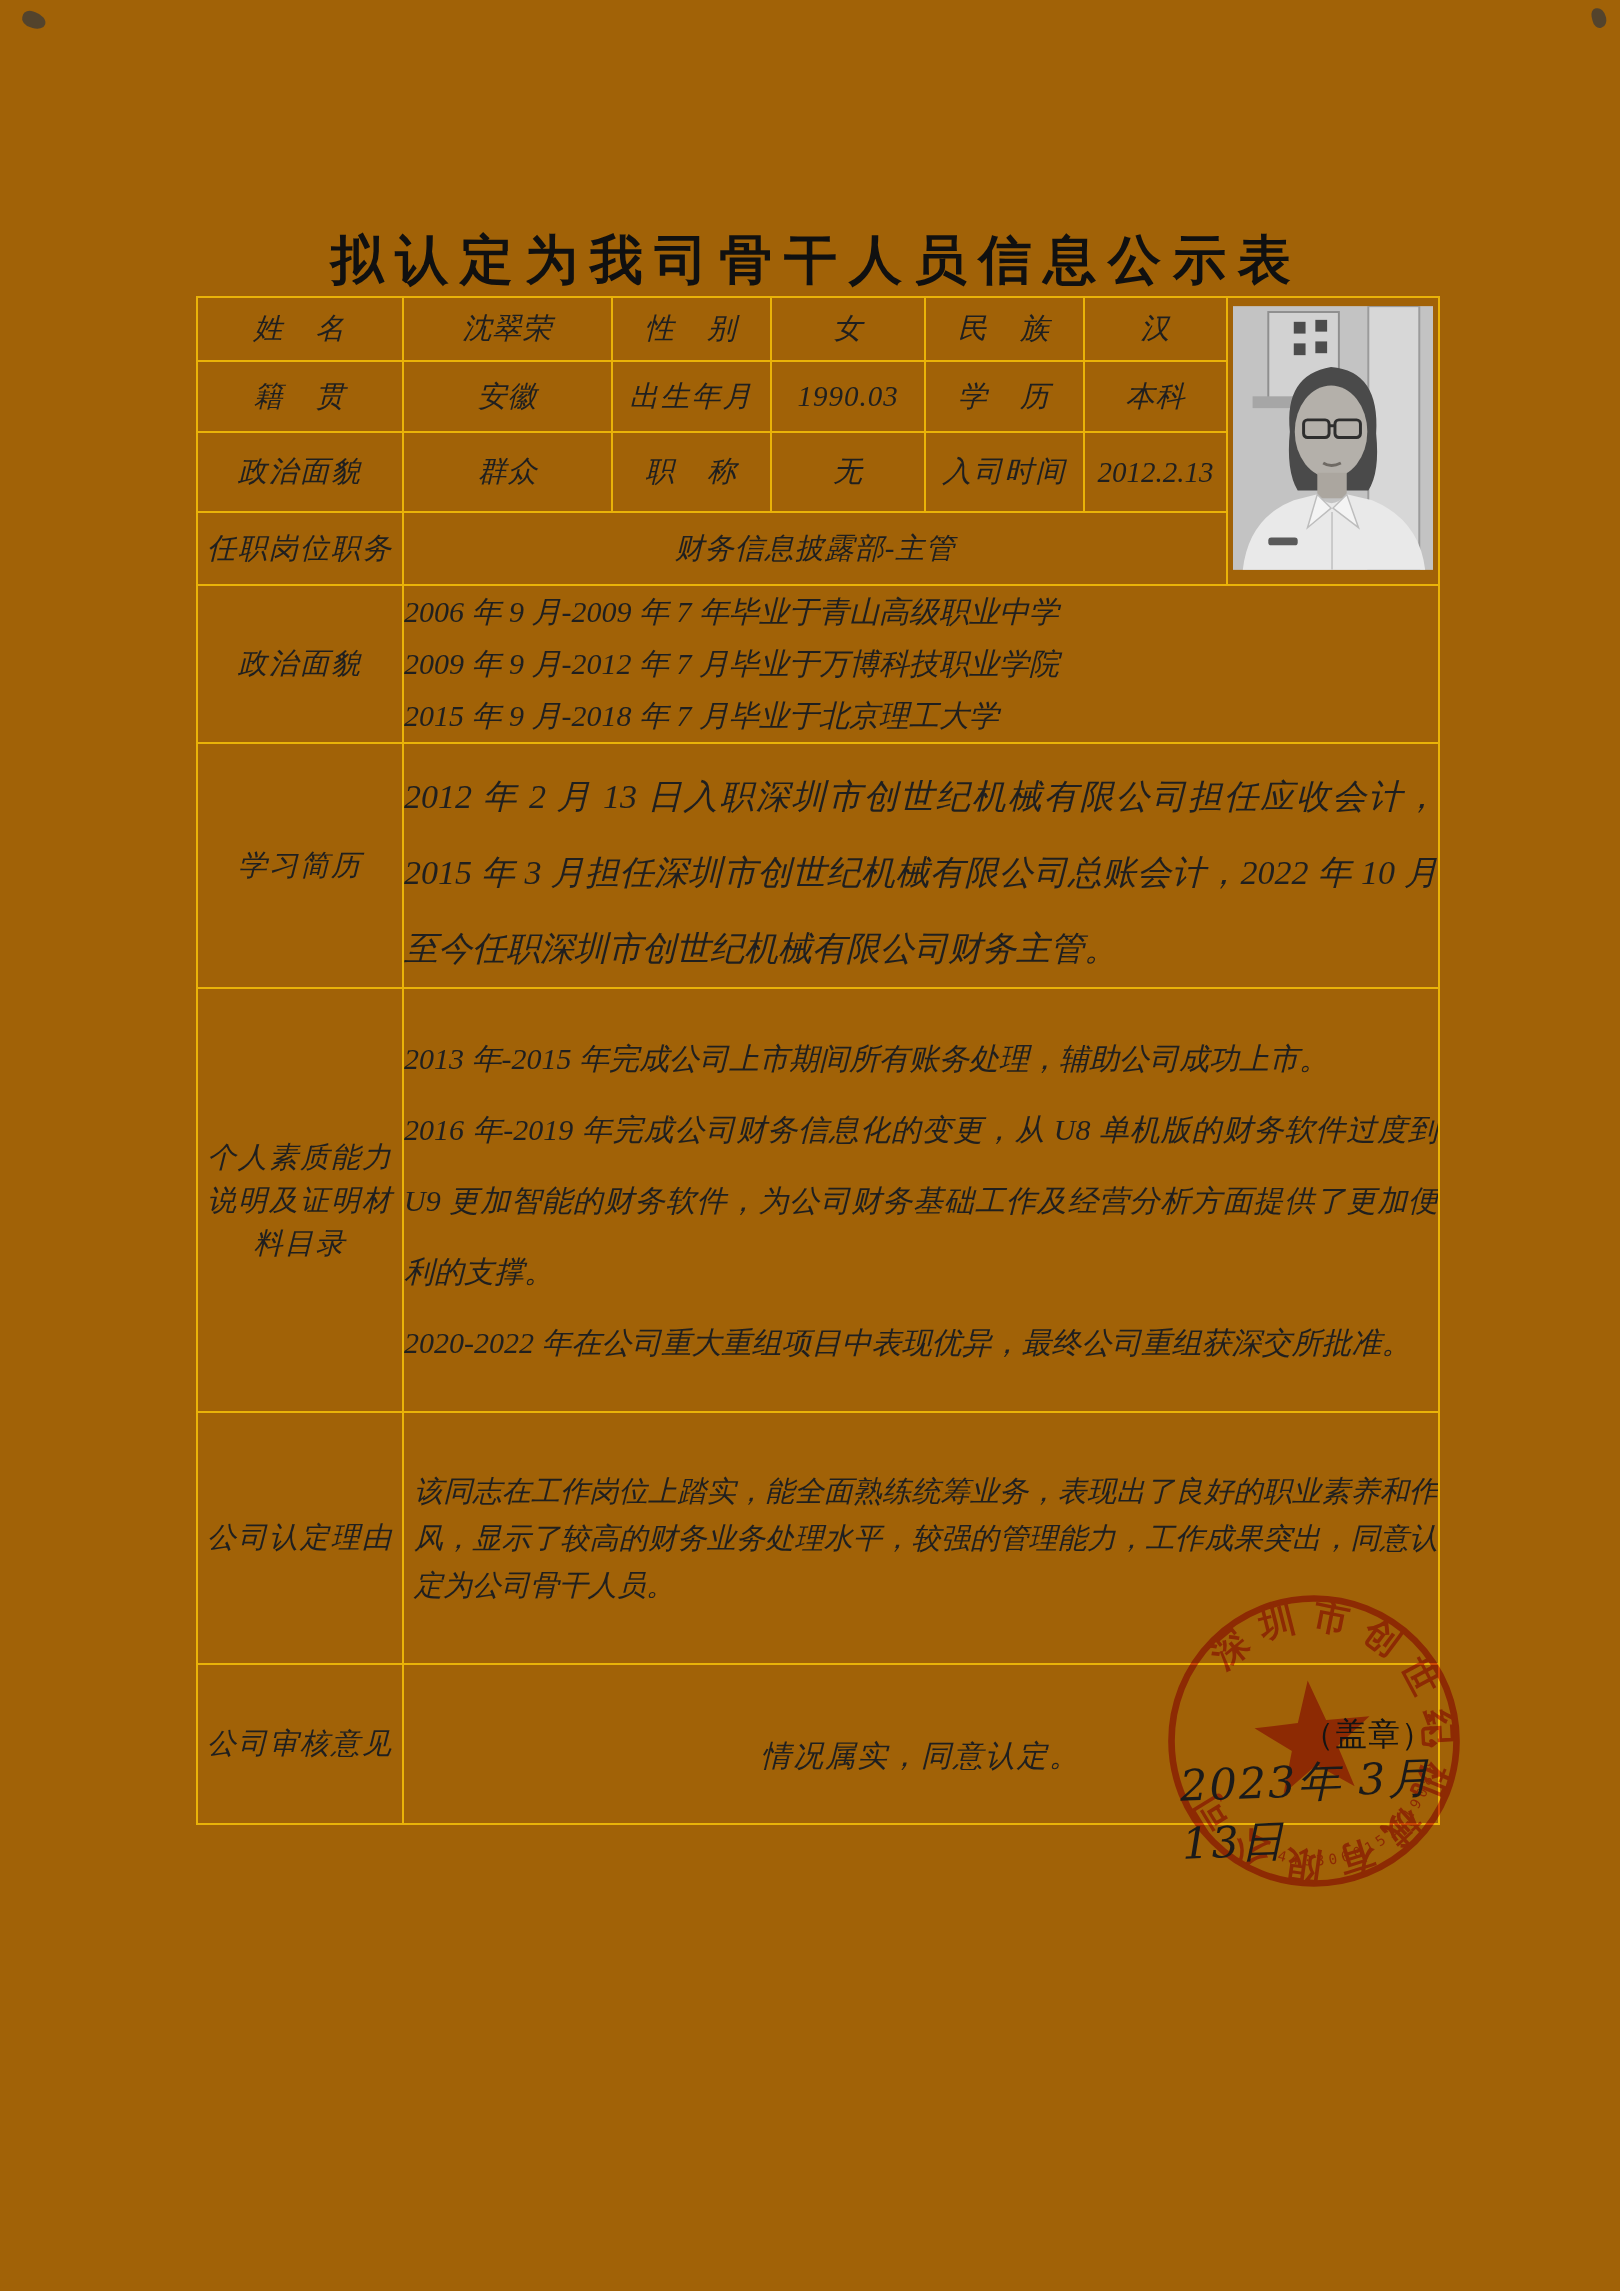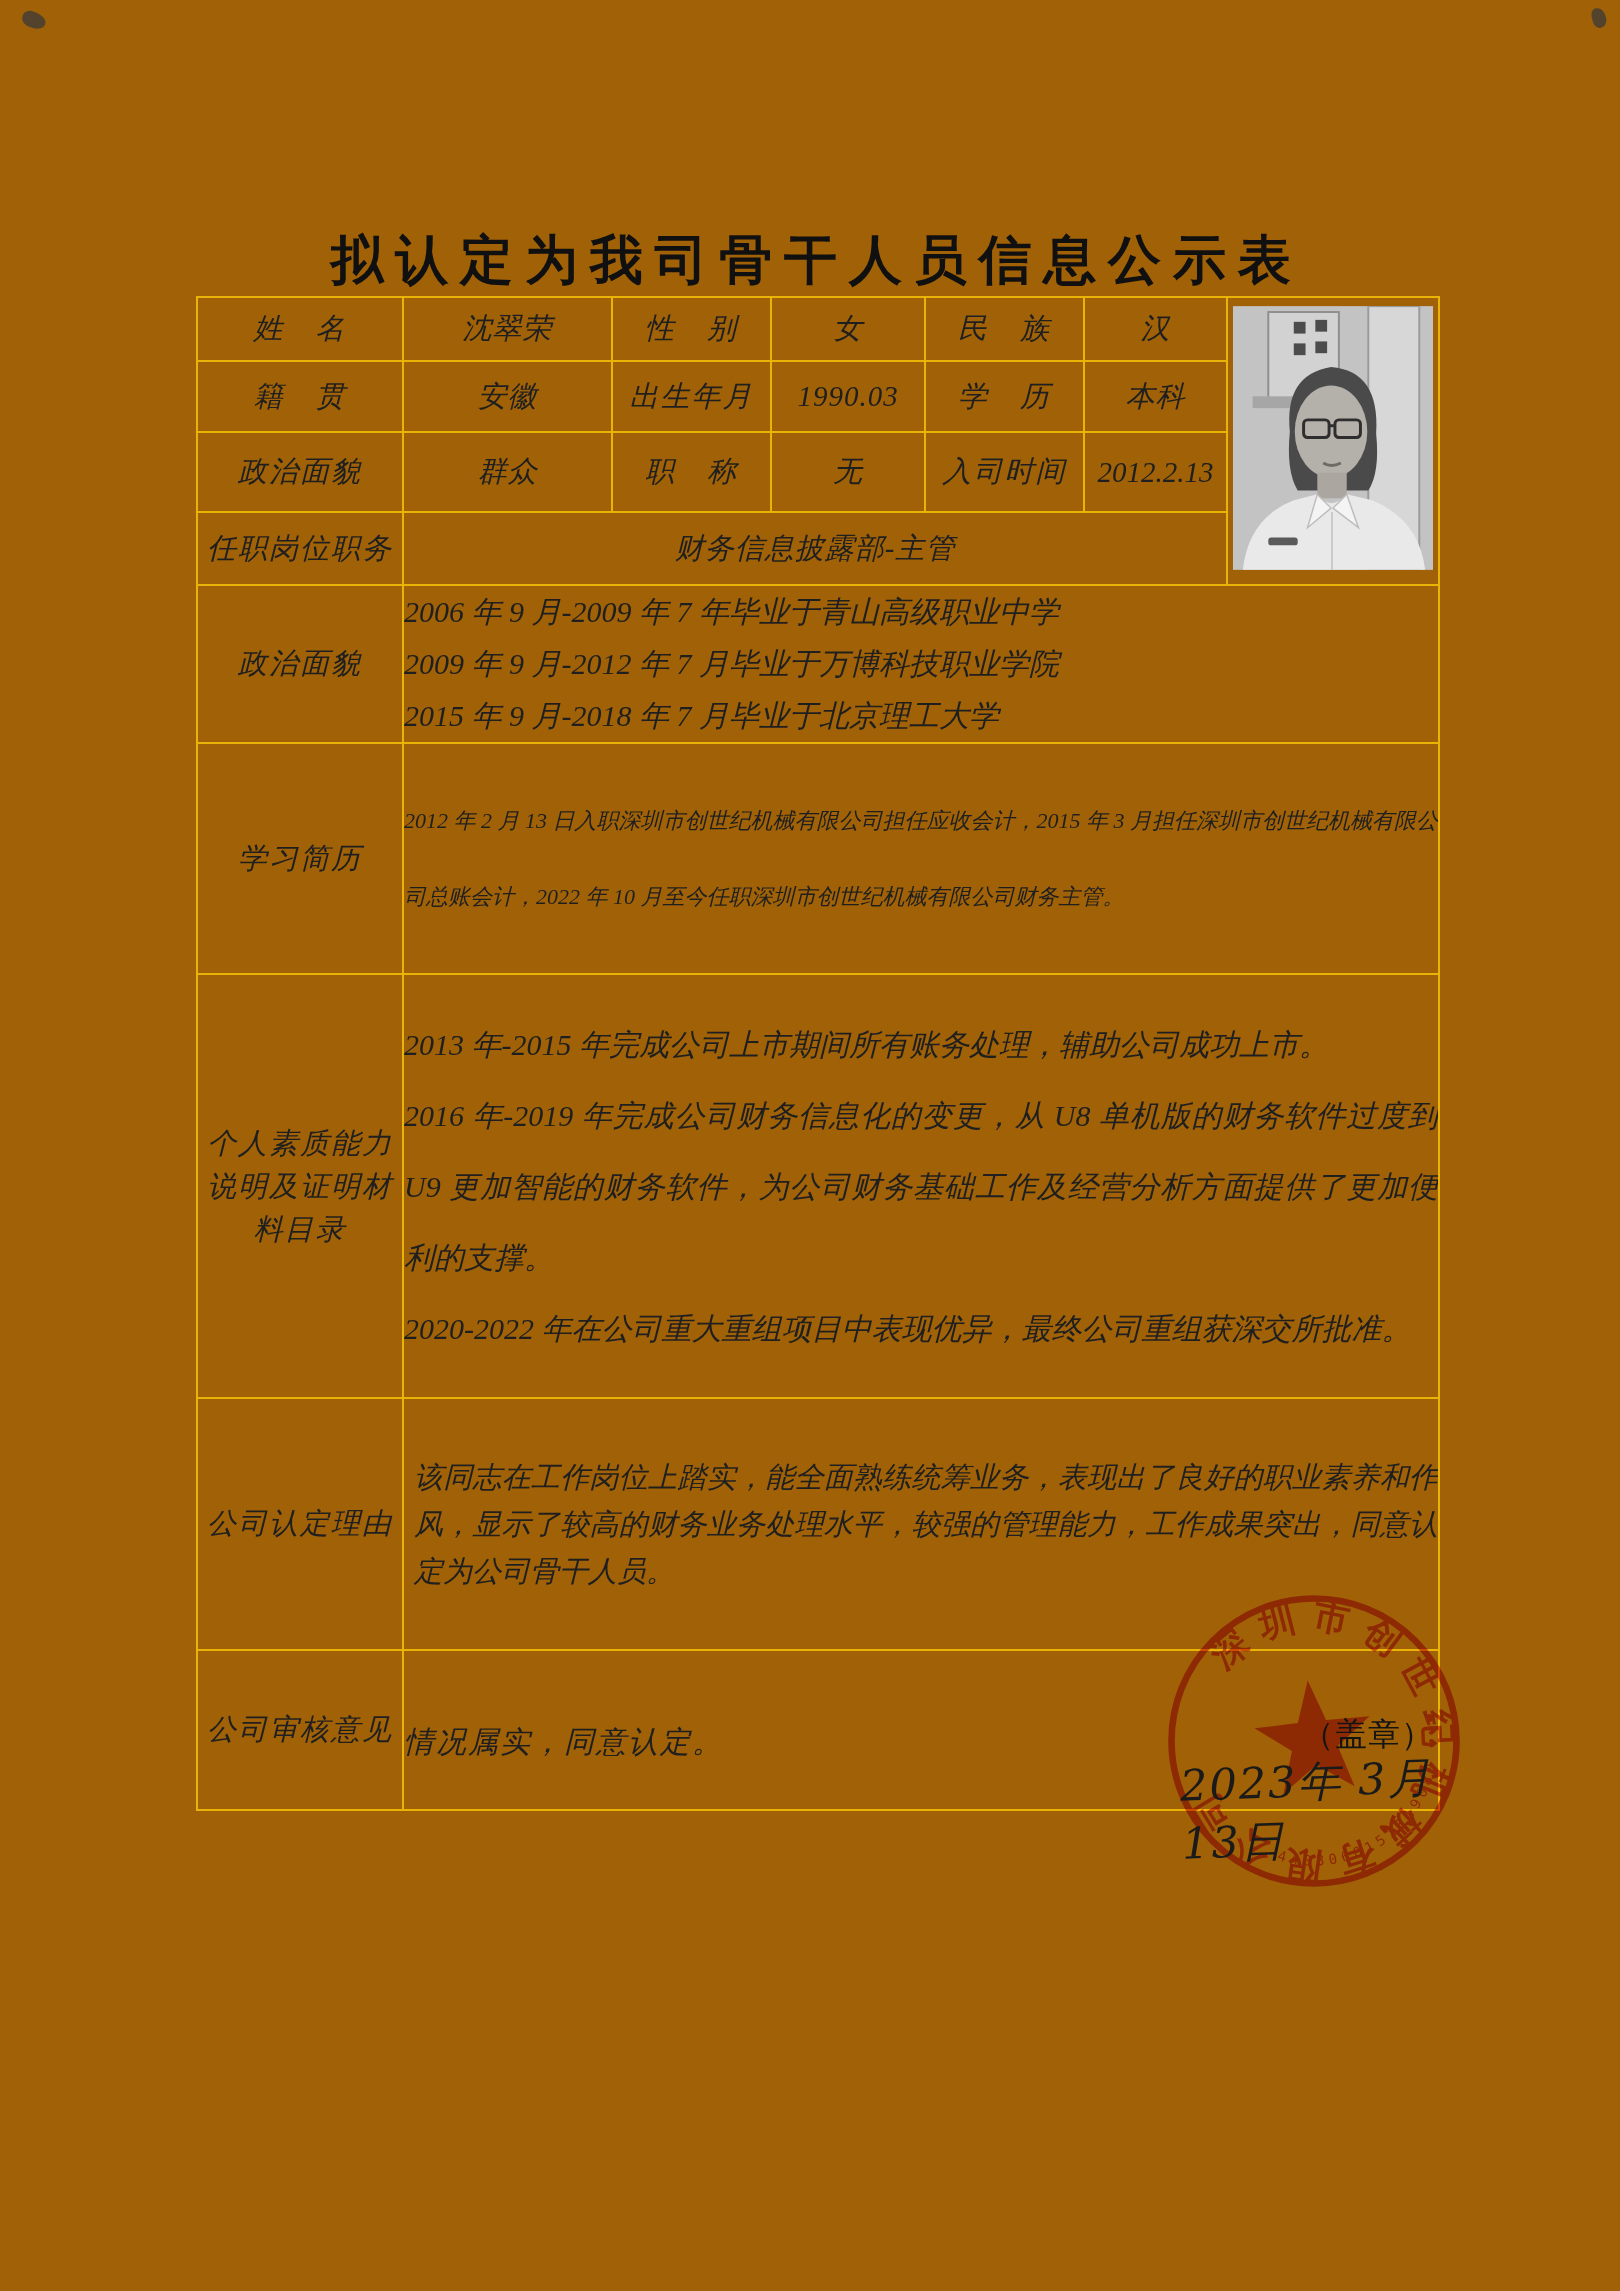--- a/index.html
+++ b/index.html
@@ -30,26 +30,26 @@
     color:#1f1f1f;
     overflow:hidden;
     font-style:italic;
   }
   td.lab{text-align:center;letter-spacing:2px;}
   td.val{text-align:center;letter-spacing:1px;}
   td.val-wrap{text-align:center;word-break:break-all;line-height:35px;font-size:28px;}
   tr.thick td{border-top-width:2.9px;}
   .cell-pad{padding:0 25.5px;}
   .study-line{font-size:30px;line-height:52px;text-align:left;}
-  .work-text{font-size:22px;line-height:76px;text-align:justify;}
+  .work-text{font-size:34px;line-height:76px;text-align:justify;margin-top:15px;}
   .quality-p{font-size:30px;line-height:71px;text-align:justify;}
   .reason-text{font-size:29px;line-height:47px;text-align:justify;margin-left:10px;}
   .review-cell{position:relative;vertical-align:top;}
   .review-opinion{
-    margin-top:24px;text-align:left;font-size:30px;letter-spacing:2px;
+    margin-top:24px;text-align:center;font-size:30px;letter-spacing:2px;
   }
   .photo-cell{text-align:center;vertical-align:middle;}
   .stamp-note{
     position:absolute;left:1302px;top:1713px;width:157px;
     font-size:32px;color:#141414;letter-spacing:1px;z-index:6;
   }
   .hand-date{
     position:absolute;left:1181px;top:1753px;width:274px;
     font-size:43px;font-style:italic;color:#1a1a1a;
     transform:rotate(-2deg);letter-spacing:2px;z-index:6;

